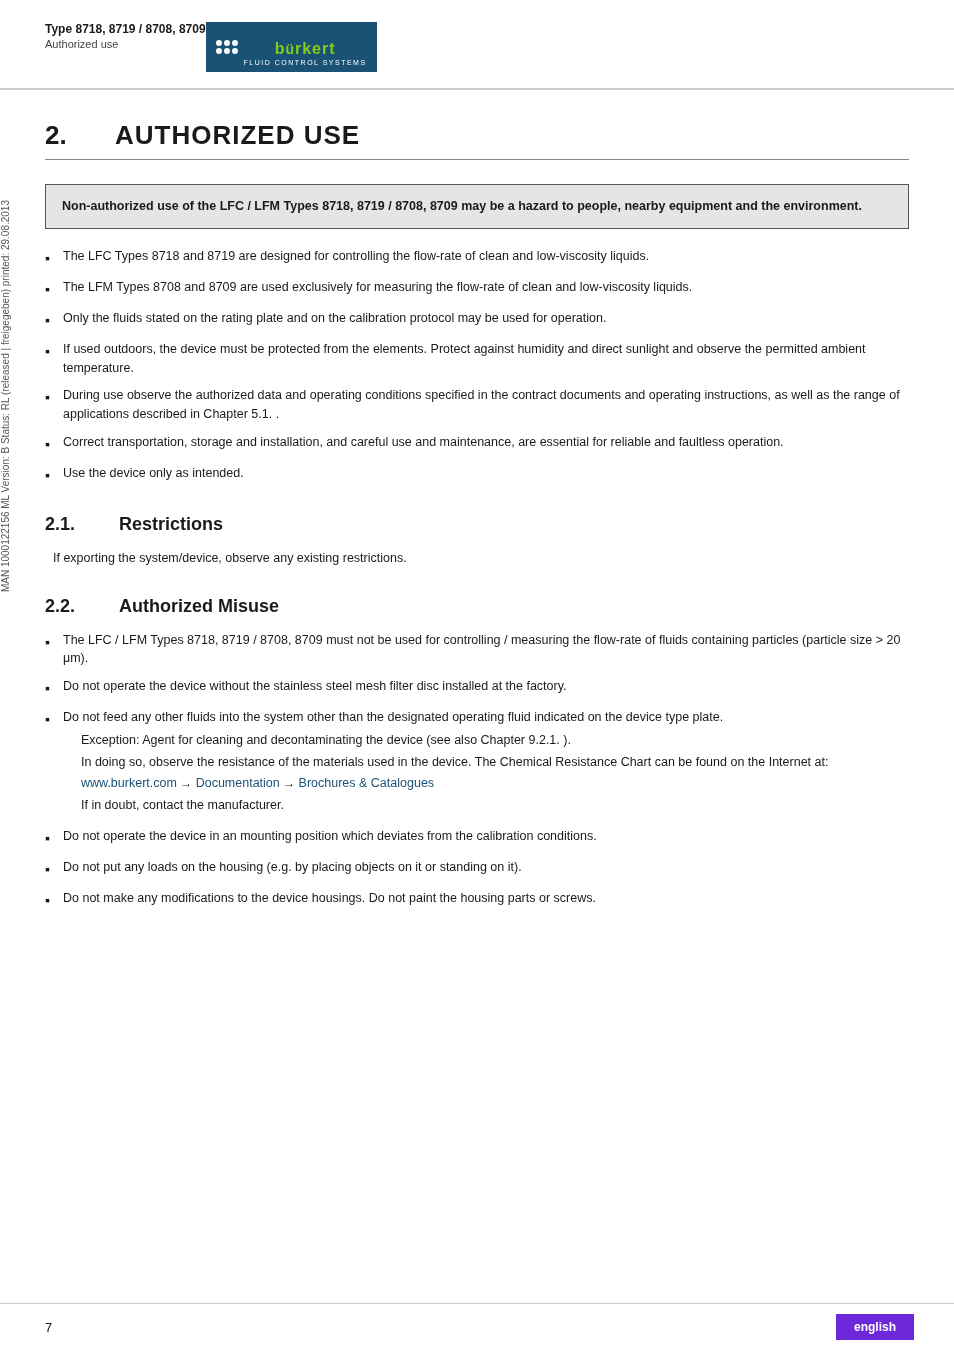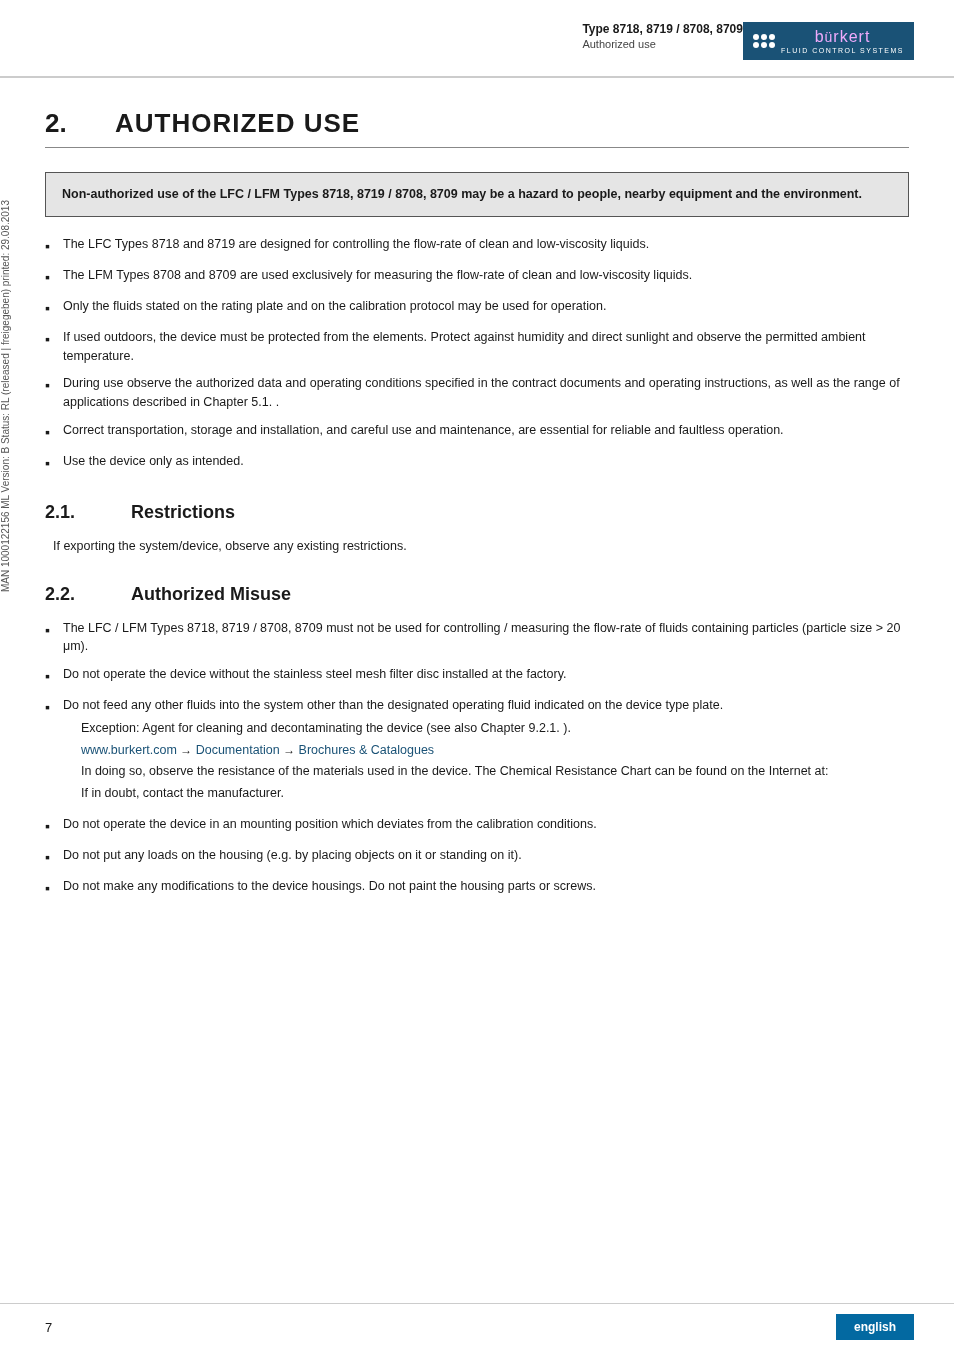--- a/index.html
+++ b/index.html
@@ -30,21 +30,21 @@
       transform: rotate(180deg);
       font-size: 10px;
       color: #555;
       white-space: nowrap;
       padding-left: 4px;
     }
 
     
     .header {
       display: flex;
-      justify-content: flex-end;
+      justify-content: flex-start;
       align-items: flex-start;
       padding: 22px 40px 0 45px;
       border-bottom: 2px solid #cccccc;
       padding-bottom: 14px;
     }
 
     .header-left .doc-type {
       font-size: 12px;
       font-weight: bold;
       color: #1a1a1a;
@@ -79,25 +79,26 @@
     }
 
     .logo-dot {
       width: 6px;
       height: 6px;
       background: white;
       border-radius: 50%;
     }
 
     .logo-text-burkert {
-      color: #f0abfc;
+      color: #84cc16;
       font-size: 16px;
-      font-weight: normal;
+      font-weight: bold;
       letter-spacing: 1px;
       text-transform: lowercase;
+      margin-top: 12px;
     }
 
     .logo-text-burkert span.umlaut {
       font-size: 14px;
     }
 
     .logo-subtitle {
       color: white;
       font-size: 7px;
       letter-spacing: 1.5px;
@@ -173,21 +174,21 @@
     }
 
     .bullet-list li .bullet-text {
       flex: 1;
     }
 
     
     .section-heading {
       display: flex;
       align-items: center;
-      gap: 36px;
+      gap: 24px;
       margin-top: 28px;
       margin-bottom: 14px;
     }
 
     .section-number {
       font-size: 18px;
       font-weight: bold;
       min-width: 50px;
     }
 
@@ -223,21 +224,21 @@
       left: 0;
       right: 0;
       display: flex;
       justify-content: space-between;
       align-items: center;
       padding: 10px 40px 10px 45px;
       border-top: 1px solid #ccc;
     }
 
     .footer-lang {
-      background: #0369a1;
+      background: #6d28d9;
       color: white;
       padding: 6px 18px;
       font-size: 12px;
       font-weight: bold;
     }
 
     .indent-block {
       padding-left: 18px;
       margin-top: 4px;
     }
@@ -339,28 +340,28 @@
       <li>
         <span class="bullet-marker">▪</span>
         <span class="bullet-text">Do not operate the device without the stainless steel mesh filter disc installed at the factory.</span>
       </li>
       <li>
         <span class="bullet-marker">▪</span>
         <span class="bullet-text">
           <span>Do not feed any other fluids into the system other than the designated operating fluid indicated on the device type plate.</span>
           <div class="indent-block">
             <p>Exception: Agent for cleaning and decontaminating the device (see also Chapter 9.2.1. ).</p>
+            <p>In doing so, observe the resistance of the materials used in the device. The Chemical Resistance Chart can be found on the Internet at:</p>
             <p>
               <a class="doc-link" href="#">www.burkert.com</a>
               <span class="arrow-symbol"> → </span>
               <a class="doc-link" href="#">Documentation</a>
               <span class="arrow-symbol"> → </span>
               <a class="doc-link" href="#">Brochures &amp; Catalogues</a>
             </p>
-            <p>In doing so, observe the resistance of the materials used in the device. The Chemical Resistance Chart can be found on the Internet at:</p>
             <p>If in doubt, contact the manufacturer.</p>
           </div>
         </span>
       </li>
       <li>
         <span class="bullet-marker">▪</span>
         <span class="bullet-text">Do not operate the device in an mounting position which deviates from the calibration conditions.</span>
       </li>
       <li>
         <span class="bullet-marker">▪</span>

